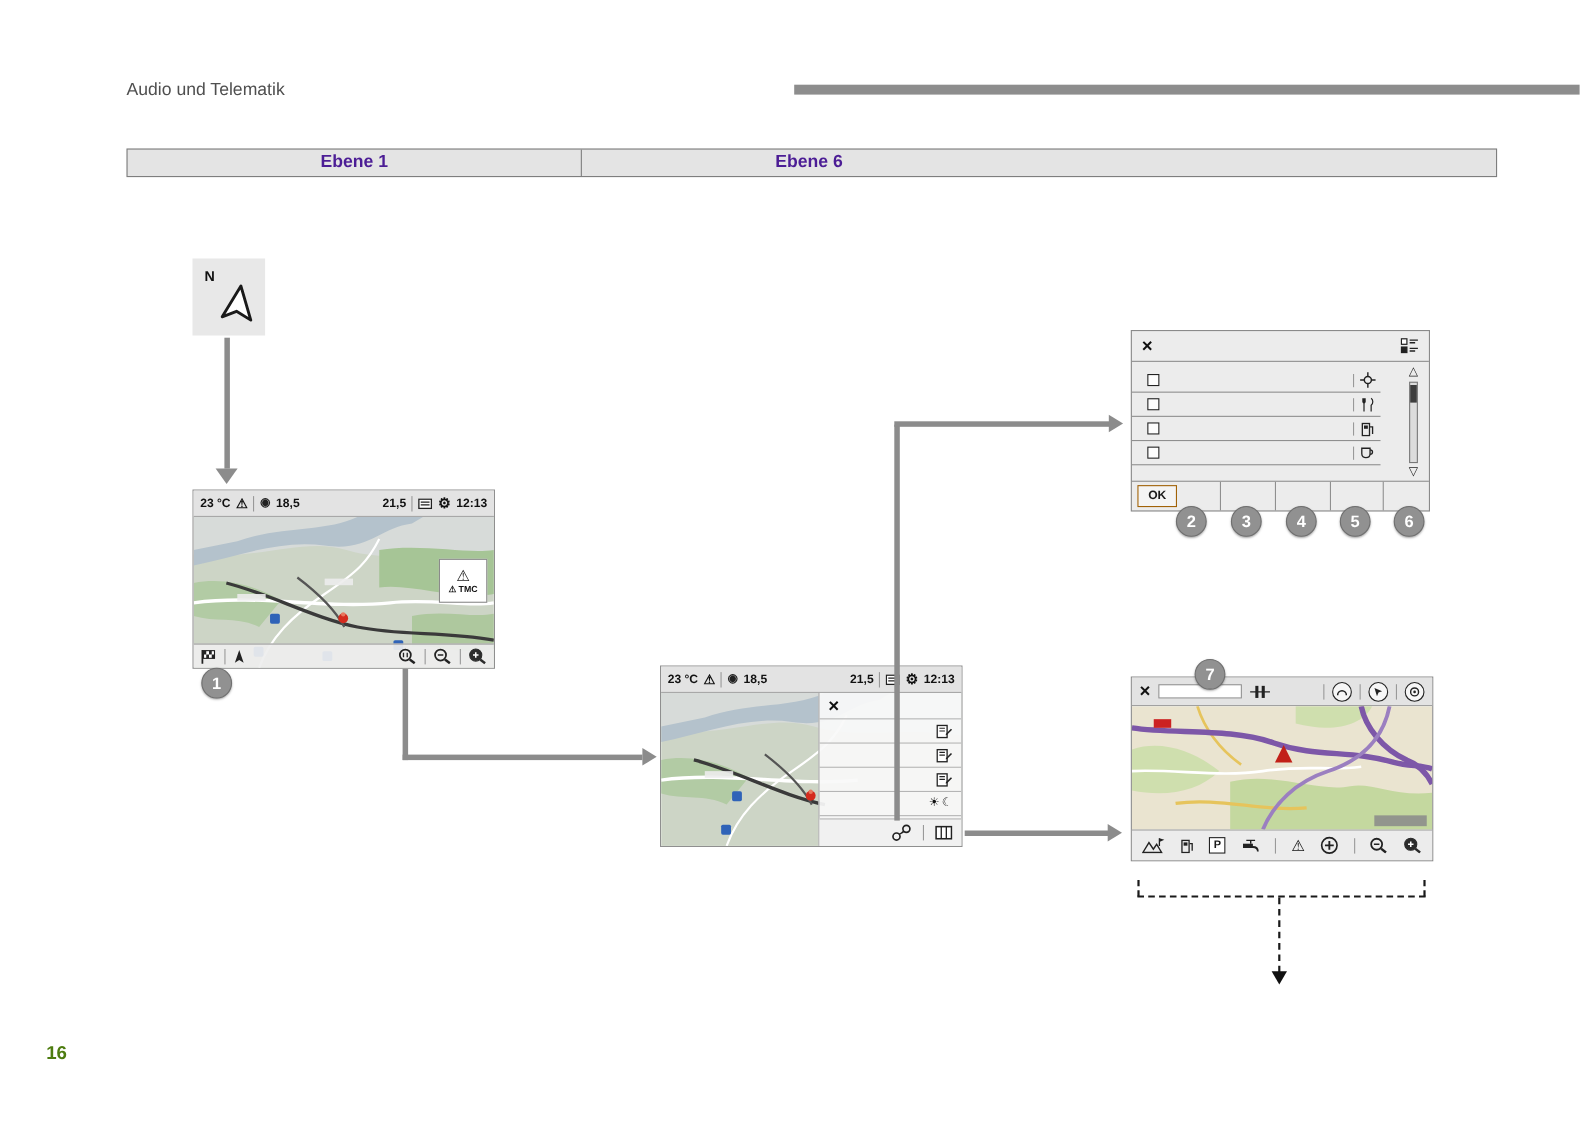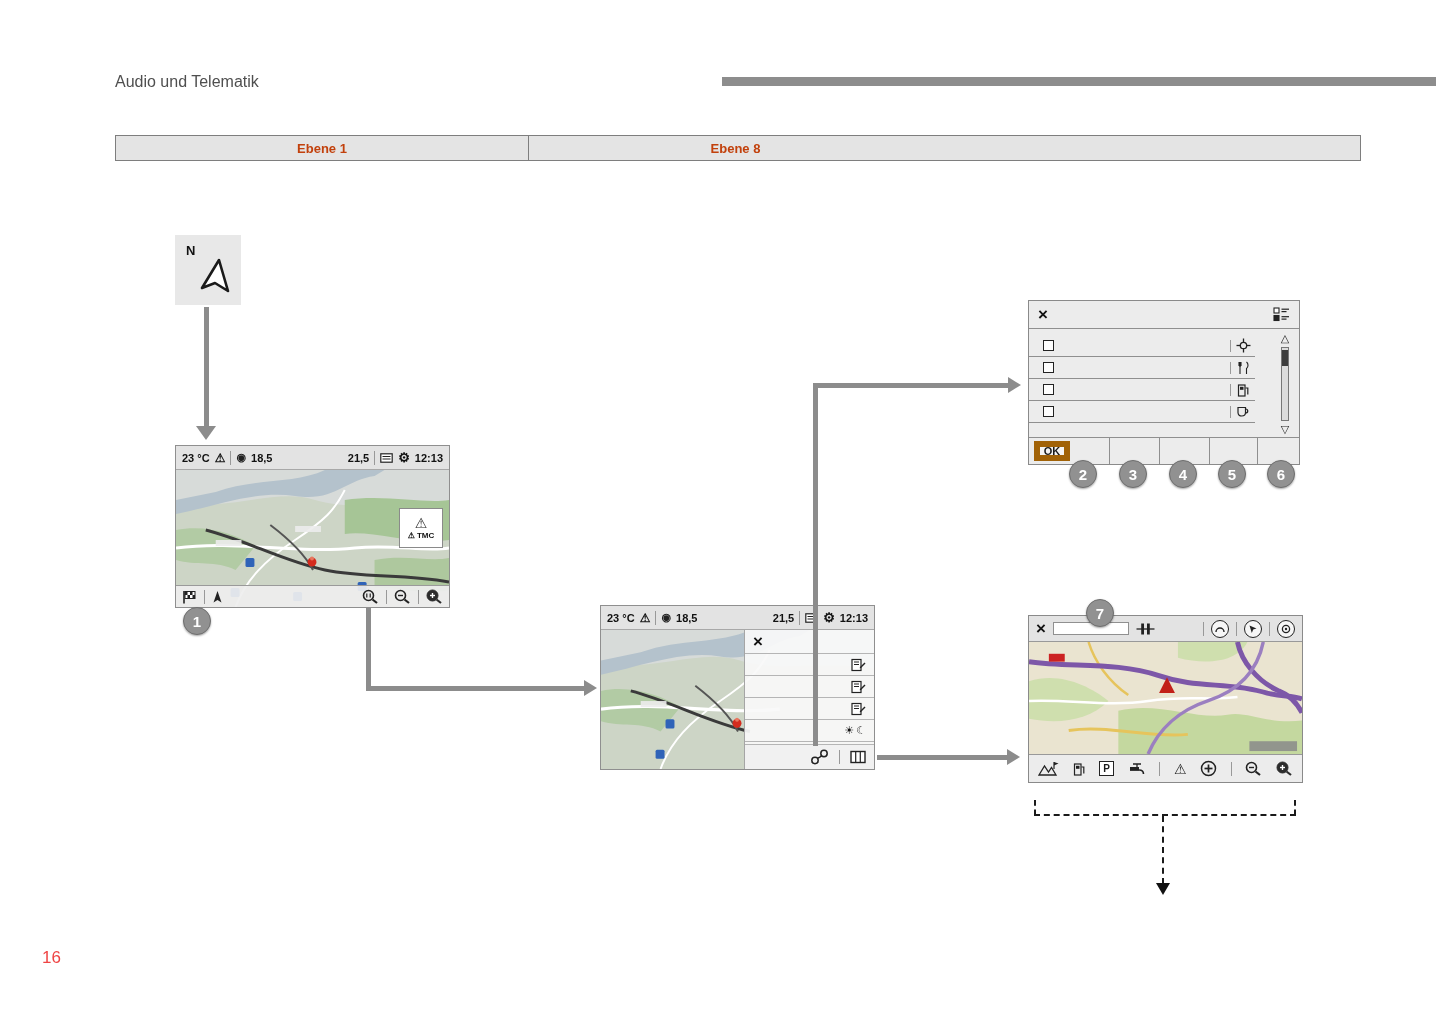--- a/index.html
+++ b/index.html
@@ -3,25 +3,25 @@
 <meta charset="utf-8">
 <style>
   * { margin:0; padding:0; box-sizing:border-box; }
   html,body { background:#ffffff; }
   body { font-family:"Liberation Sans", sans-serif; color:#1a1a1a; }
   #canvas { position:relative; width:1445px; height:1025px; background:#fff; overflow:hidden; }
 
   
   .header-title { position:absolute; left:115px; top:73px; font-size:16px; color:#4f4f4f; }
   .header-bar { position:absolute; left:722px; top:77px; width:714px; height:9px; background:#8d8d8d; }
-  .page-number { position:absolute; left:42px; top:948px; font-size:17px; font-weight:normal; color:#ef4444; }
+  .page-number { position:absolute; left:42px; top:948px; font-size:17px; font-weight:bold; color:#4d7c0f; }
 
   
   .levels { position:absolute; left:115px; top:135px; width:1246px; height:26px; display:flex; border:1px solid #7e7e7e; background:#e4e4e4; }
-  .levels .cell { display:flex; align-items:center; justify-content:center; font-size:13px; font-weight:bold; color:#c2410c; border-right:1px solid #7e7e7e; }
+  .levels .cell { display:flex; align-items:center; justify-content:center; font-size:16px; font-weight:bold; color:#4c1d95; border-right:1px solid #7e7e7e; }
   .levels .cell:last-child { border-right:none; }
 
   
   .compass-box { position:absolute; left:175px; top:235px; width:66px; height:70px; background:#e8e8e8; }
   .compass-box .n { position:absolute; left:11px; top:8px; font-size:13px; font-weight:bold; color:#111; }
   .compass-box .arr { position:absolute; right:6px; bottom:4px; }
 
   
   .arrow-seg { position:absolute; background:#8c8c8c; z-index:5; }
   .head-down { position:absolute; width:0; height:0; border-left:10px solid transparent; border-right:10px solid transparent; border-top:14px solid #8c8c8c; z-index:5; }
@@ -63,21 +63,21 @@
   .dialog .topbar { height:28px; border-bottom:1px solid #8f8f8f; display:flex; align-items:center; padding:0 9px; }
   .dialog .body { position:relative; padding-top:6px; }
   .dialog .drow { height:22px; display:flex; align-items:center; padding-left:14px; margin-right:44px; border-bottom:1px solid #8f8f8f; }
   .checkbox { width:11px; height:11px; border:1.5px solid #222; background:#fdfdfd; flex:0 0 auto; }
   .drow .icon-slot { width:24px; display:flex; justify-content:center; }
   .scrollbar { position:absolute; right:5px; top:32px; width:18px; height:102px; display:flex; flex-direction:column; align-items:center; }
   .scrollbar .tri { font-size:11px; color:#222; line-height:1; }
   .scrollbar .track { flex:1; width:8px; margin:3px 0; border:1px solid #777; background:#dcdcdc; position:relative; }
   .scrollbar .thumb { position:absolute; left:0; top:2px; width:6px; height:16px; background:#3d3d3d; margin:0 0 0 0; }
   .dialog .bottombar { position:absolute; left:0; right:0; bottom:0; height:27px; border-top:1px solid #8f8f8f; }
-  .ok-btn { position:absolute; left:5px; top:3px; width:36px; height:20px; border:6px solid #a16207; background:#f4f4f4; font-size:11px; font-weight:bold; display:flex; align-items:center; justify-content:center; }
+  .ok-btn { position:absolute; left:5px; top:3px; width:36px; height:20px; border:1px solid #a16207; background:#f4f4f4; font-size:11px; font-weight:bold; display:flex; align-items:center; justify-content:center; }
   .bb-sep { position:absolute; top:0; width:1px; height:100%; background:#8f8f8f; }
 
   
   .map3 { position:absolute; left:1028px; top:615px; width:275px; height:168px; border:1px solid #8a8a8a; background:#fff; z-index:2; display:flex; flex-direction:column; }
   .map3 .topbar { height:26px; background:#e3e3e3; border-bottom:1px solid #999; display:flex; align-items:center; padding:0 7px; gap:7px; }
   .dest-field { width:76px; height:13px; background:#fff; border:1px solid #909090; }
   .cbtn { width:18px; height:18px; border:1.6px solid #222; border-radius:50%; background:#f6f6f6; display:flex; align-items:center; justify-content:center; flex:0 0 auto; }
   .map3 .mapbody { position:relative; flex:1; }
   .map3 .mapbody svg.mapsvg { position:absolute; inset:0; width:100%; height:100%; }
   .map3 .toolbar { height:28px; background:#ececec; border-top:1px solid #999; display:flex; align-items:center; justify-content:space-between; padding:0 9px; }
@@ -91,21 +91,21 @@
 </head>
 <body>
 
 <div id="canvas">
 
   <div class="header-title">Audio und Telematik</div>
   <div class="header-bar"></div>
 
   <div class="levels">
     <div class="cell" style="width:413px">Ebene 1</div>
-    <div class="cell" style="width:413px">Ebene 8</div>
+    <div class="cell" style="width:413px">Ebene 6</div>
   </div>
 
   <div class="compass-box">
     <span class="n">N</span>
     <span class="arr icon">
       <svg width="40" height="44" viewBox="0 0 40 44">
           <path d="M24 3 L33 34 L20 26 L7 31 Z" fill="#fff" stroke="#1a1a1a" stroke-width="2.6" stroke-linejoin="round"></path>
         </svg>
     </span>
   </div>

